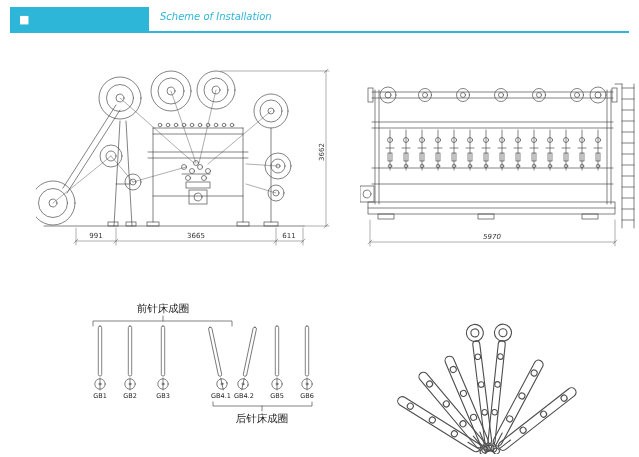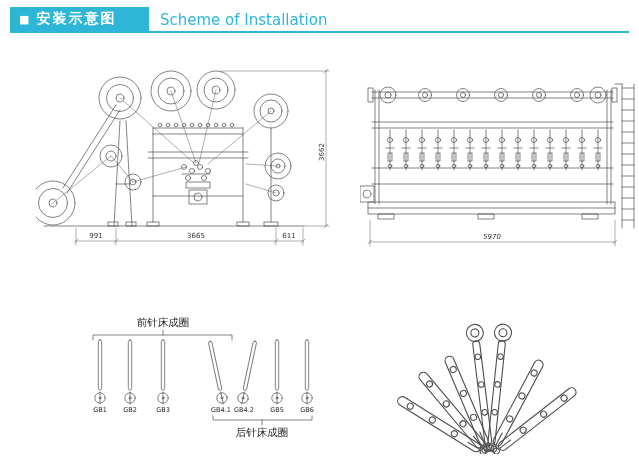--- a/index.html
+++ b/index.html
@@ -12,38 +12,37 @@
   }
   .banner {
     position:absolute; left:10px; top:7px;
     width:139px; height:24px;
     background:#2eb6d8;
     display:flex; align-items:center; gap:7px;
     padding-left:9px;
   }
   .banner .bullet { color:#ffffff; font-size:11px; line-height:1; }
   .banner .cn { color:#ffffff; font-weight:bold; font-size:14px; letter-spacing:2px; white-space:nowrap; }
-  .title-en { position:absolute; left:160px; top:11px; color:#2eb6d8; font-size:15px; white-space:nowrap; }
+  .title-en { position:absolute; left:160px; top:11px; color:#2eb6d8; font-size:10px; white-space:nowrap;font-style:italic; }
   .rule { position:absolute; left:10px; top:31px; width:619px; height:2px; background:#2eb6d8; }
   figure { position:absolute; }
   svg { display:block; }
   .draw { stroke:#4d4d4d; fill:none; stroke-width:0.7; stroke-linecap:round; }
   .thin { stroke-width:0.45; }
   .bold { stroke-width:1.1; }
   text { font-family:"DejaVu Sans",sans-serif; stroke:none; }
   .dim { fill:#333333; font-size:7px; }
   .lbl { fill:#222222; font-size:10.5px; }
   .gb  { fill:#222222; font-size:6.5px; }
 </style>
 </head>
 <body>
 
 <div class="banner">
   <span class="bullet">■</span>
-  <span class="cn">安装示意图</span>
 </div>
 <span class="title-en">Scheme of Installation</span>
 <div class="rule"></div>
 
 <figure style="left:36px; top:64px;">
 <svg viewBox="0 0 300 192" width="300" height="192">
   <g class="draw">
 
     <line x1="8" y1="162" x2="268" y2="162"></line>
 
@@ -263,21 +262,21 @@
       <line x1="255" y1="144" x2="255" y2="170"></line>
       <line x1="10" y1="166" x2="255" y2="166"></line>
       <line x1="8" y1="168" x2="12" y2="164"></line>
       <line x1="253" y1="168" x2="257" y2="164"></line>
     </g>
   </g>
   <text class="dim" x="132" y="163" text-anchor="middle">5970</text>
 </svg>
 </figure>
 
-<figure style="left:78px; top:312px;text-decoration:underline;">
+<figure style="left:78px; top:298px;text-decoration:underline;">
 <svg viewBox="0 0 255 142" width="255" height="142">
   <defs>
     <g id="gb" class="draw">
       <rect x="-1.7" y="-58" width="3.4" height="50" rx="1.6"></rect>
       <circle cx="0" cy="0" r="5.2"></circle>
       <line x1="0" y1="-6" x2="0" y2="6"></line>
       <circle cx="0" cy="0" r="1"></circle>
     </g>
   </defs>
   <text class="lbl" x="85" y="14" text-anchor="middle">前针床成圈</text>

